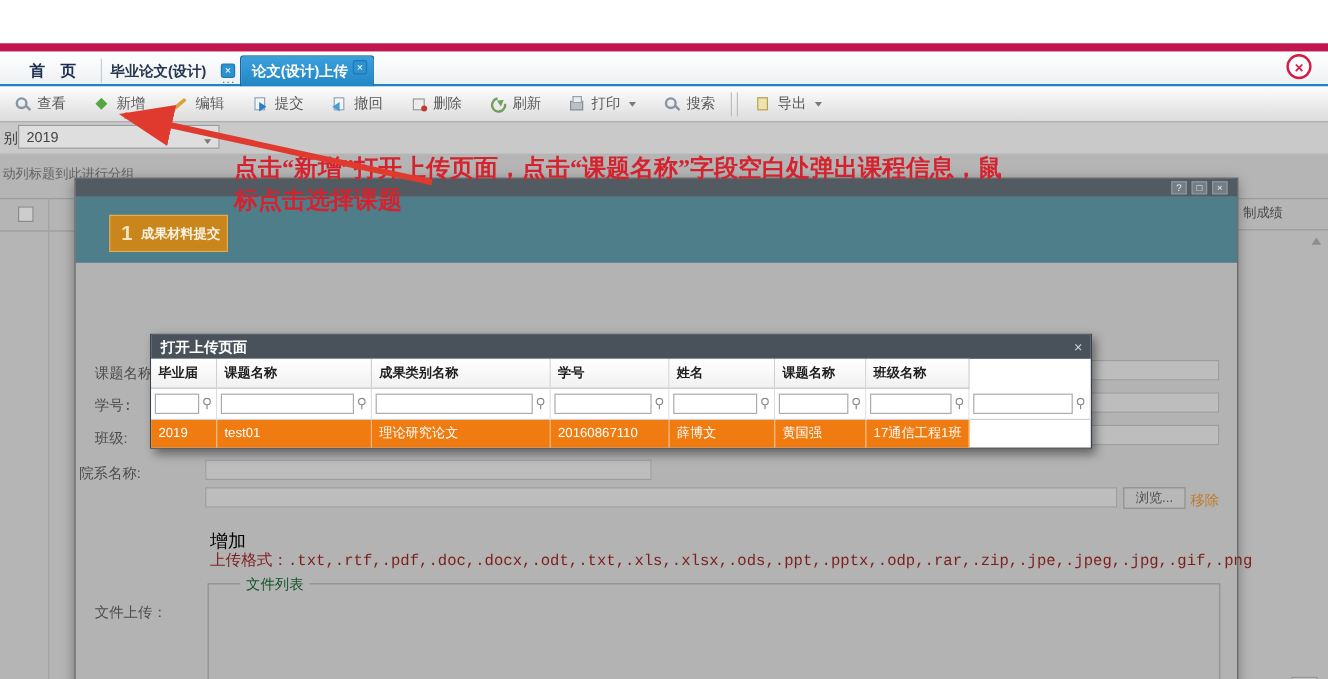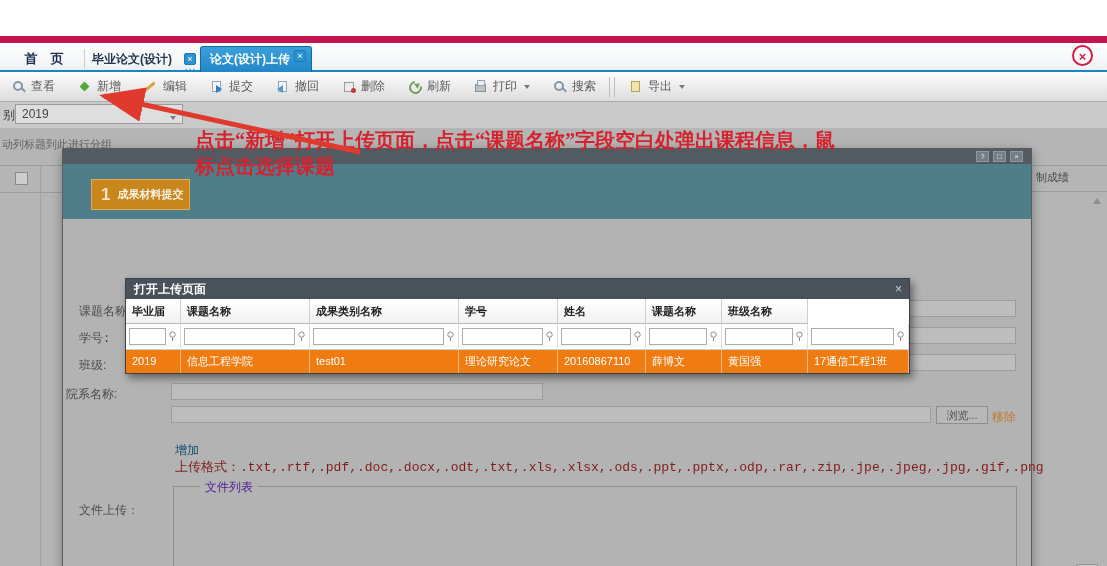--- a/index.html
+++ b/index.html
@@ -82,25 +82,25 @@
   .m-step .num{font-size:17px;font-weight:bold;color:#f3e3c2;}
   .m-step .lbl{font-size:11px;font-weight:bold;color:#f7f1e2;}
   .m-body{position:absolute;left:0;top:70px;right:0;bottom:10px;}
 
   .f-label{position:absolute;color:#4c4c4c;font-size:12px;white-space:nowrap;}
   .f-input{position:absolute;height:17px;background:#bdbdbd;border:1px solid #9b9ea1;box-sizing:border-box;}
   .f-input.hot{border-color:#c08850;}
   .browse-btn{position:absolute;left:873px;top:187px;width:52px;height:18px;background:#b8b8b8;border:1px solid #8e8e8e;
               box-sizing:border-box;font-size:11px;color:#4f4f4f;text-align:center;line-height:16px;}
   .remove-link{position:absolute;left:929px;top:190px;color:#c07a2a;font-size:12px;}
-  .add-link{position:absolute;left:112px;top:223px;color:#0c4a6e;font-size:12px;}
+  .add-link{position:absolute;left:112px;top:223px;color:#000000;font-size:15px;}
   .format-line{position:absolute;left:112px;top:239px;font-size:13px;color:#7f1d1d;white-space:nowrap;font-family:Liberation Mono, monospace;}
   .file-label{position:absolute;left:16px;top:283px;color:#4c4c4c;}
   .filelist{position:absolute;left:110px;top:267px;width:844px;height:134px;border:1px solid #8f8f8f;box-sizing:border-box;}
-  .filelist .legend{position:absolute;left:26px;top:-8px;background:#b3b3b3;padding:0 5px;color:#4c1d95;font-size:12px;}
+  .filelist .legend{position:absolute;left:26px;top:-8px;background:#b3b3b3;padding:0 5px;color:#14532d;font-size:12px;}
   .m-footer{position:absolute;left:114px;right:2px;bottom:0;height:10px;background:#fafafa;}
   .fbtn{position:absolute;top:1px;height:14px;background:#fff;border:1px solid #b3b3b3;box-sizing:border-box;}
   .fbtn.b1{left:732px;width:53px;} .fbtn.b2{left:788px;width:60px;}
 
   
   .annot{position:absolute;z-index:20;color:#d4232e;font-family:"Liberation Serif",serif;font-weight:bold;
          font-size:20px;white-space:nowrap;}
   .annot1{left:195px;top:91px;} .annot2{left:195px;top:117px;}
   .arrow-svg{position:absolute;left:60px;top:46px;z-index:20;}
 
@@ -334,21 +334,20 @@
       <div class="p-f">
           <input style="">
           <svg width="10" height="11">
             <circle cx="4.5" cy="3.6" r="2.7" fill="none" stroke="#8a8a8a"></circle>
             <line x1="4.5" y1="6.4" x2="4.5" y2="10" stroke="#8a8a8a"></line>
           </svg>
         </div>
     </div>
     <div class="p-grid" style="top:71px;">
       <div class="p-d">2019</div>
-      <div class="p-d">信息工程学院</div>
       <div class="p-d">test01</div>
       <div class="p-d">理论研究论文</div>
       <div class="p-d">20160867110</div>
       <div class="p-d">薛博文</div>
       <div class="p-d">黄国强</div>
       <div class="p-d">17通信工程1班</div>
     </div>
   </div>
 
 </div>

